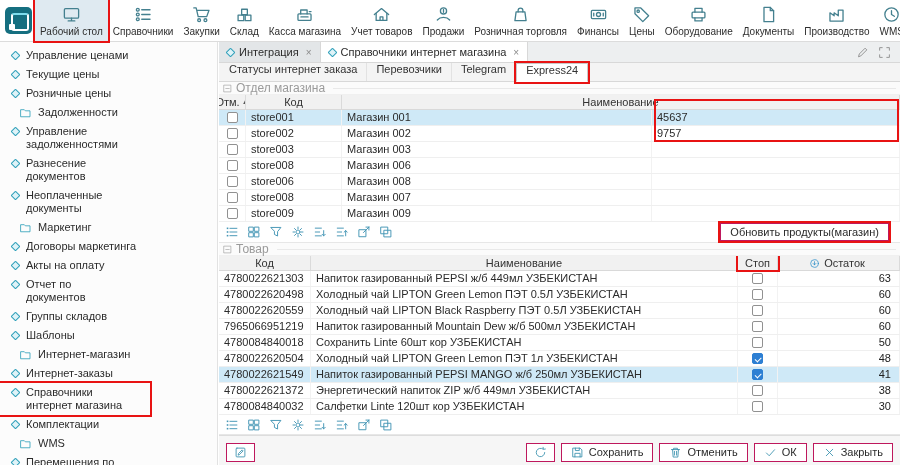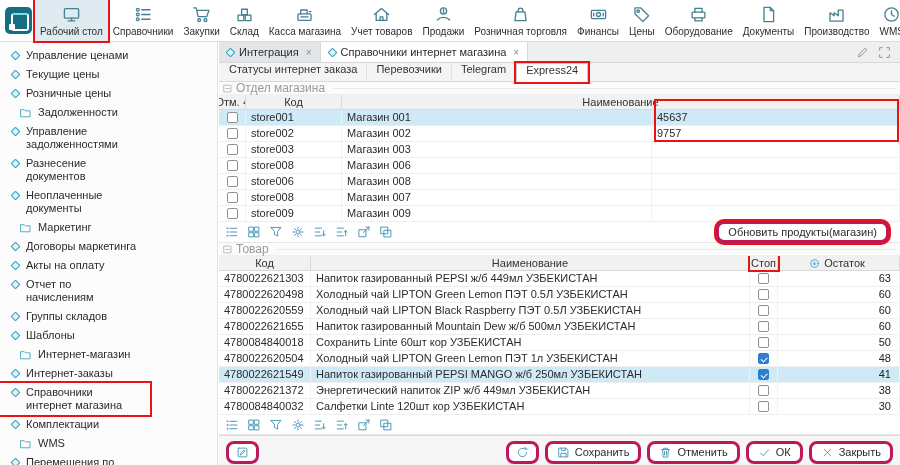--- a/index.html
+++ b/index.html
@@ -52,35 +52,35 @@
 .trow.hd{height:15px;line-height:14px;background:#f1f1f1;border-bottom:1px solid #d9d9d9;color:#333}
 .trow.hd .tc{justify-content:center;border-right:1px solid #dadada}
 .trow.sel{background:#cfe9f7}
 .tc{display:flex;align-items:center;padding:0 5px;border-right:1px solid #f2f2f2;overflow:hidden;white-space:nowrap}
 .t1-c0{width:27px;flex:none;justify-content:center;padding:0}
 .t1-c1{width:96px;flex:none}
 .t1-c2{flex:1}
 .t1-c3{width:248px;flex:none}
 .t2-c0{width:92px;flex:none}
 .t2-c1{flex:1}
-.t2-c2{width:28px;flex:none;justify-content:center;padding:0}
+.t2-c2{width:40px;flex:none;justify-content:center;padding:0}
 .t2-c3{width:122px;flex:none;justify-content:flex-end;padding-right:8px}
 .trow:not(.hd) .t2-c3{color:#222}
 .cb{width:11px;height:11px;border:1px solid #919191;border-radius:2px;background:#fff;position:relative;display:inline-block;cursor:pointer}
 .cb.on{background:#2d7fd3;border-color:#2d7fd3}
 .cb.on::after{content:"";position:absolute;left:1.8px;top:2.6px;width:5px;height:2.6px;border-left:1.6px solid #fff;border-bottom:1.6px solid #fff;transform:rotate(-45deg)}
 .sortmark{font-size:7px;color:#555;margin-left:2px}
 .sortcircle{width:11px;height:11px;color:#2e8fc9;margin-right:4px}
 .id-annotation{position:absolute;right:1px;top:4px;width:245px;height:43px;border:2px solid #e81313;pointer-events:none;z-index:6}
 
 .tools{height:21px;display:flex;align-items:center;padding:0 6px;border-bottom:1px solid #e7e7e7;background:#fff;flex:none}
 .tools-icons{display:flex;align-items:center;gap:8px}
 .tool-ic{width:14px;height:14px;color:#4596b5;cursor:pointer}
 .spacer{flex:1}
-.btn{display:inline-flex;align-items:center;gap:5px;background:#fff;border:3px solid #be185d;border-radius:8px;padding:2px 9px;font-size:11px;color:#2b2b2b;cursor:pointer;font-family:inherit}
+.btn{display:inline-flex;align-items:center;gap:5px;background:#fff;border:1px solid #be185d;border-radius:0;padding:2px 9px;font-size:11px;color:#2b2b2b;cursor:pointer;font-family:inherit}
 .update-btn{margin-right:5px}
 .tools2{height:20px}
 .footer{margin-top:auto;height:30px;background:#f6f6f6;border-top:1px solid #ddd;display:flex;align-items:center;padding:16px 7px;flex:none}
 .footer .ic{width:13px;height:13px;color:#3f94b0}
 .icon-btn{padding:2px 7px}
 .footer-right{margin-left:auto;display:flex;gap:6px;align-items:center}
 </style>
 </head>
 <body>
 
@@ -273,21 +273,21 @@
           <span class="diamond"></span>
           <span class="lbl">Договоры маркетинга</span>
         </div>
         <div class="side-item lvl1">
           <span class="diamond"></span>
           <span class="lbl">Акты на оплату</span>
         </div>
         <div class="side-item lvl1">
           <span class="diamond"></span>
           <span class="lbl">Отчет по
-начислениям</span>
+документов</span>
         </div>
         <div class="side-item lvl1">
           <span class="diamond"></span>
           <span class="lbl">Группы складов</span>
         </div>
         <div class="side-item lvl1">
           <span class="diamond"></span>
           <span class="lbl">Шаблоны</span>
         </div>
         <div class="side-item folder">
@@ -567,21 +567,21 @@
           </div>
           <div class="trow">
             <span class="tc t2-c0">4780022620559</span>
             <span class="tc t2-c1">Холодный чай LIPTON Black Raspberry ПЭТ 0.5Л УЗБЕКИСТАН</span>
             <span class="tc t2-c2">
               <span class="cb"></span>
             </span>
             <span class="tc t2-c3">60</span>
           </div>
           <div class="trow">
-            <span class="tc t2-c0">4780022621655</span>
+            <span class="tc t2-c0">7965066951219</span>
             <span class="tc t2-c1">Напиток газированный Mountain Dew ж/б 500мл УЗБЕКИСТАН</span>
             <span class="tc t2-c2">
               <span class="cb"></span>
             </span>
             <span class="tc t2-c3">60</span>
           </div>
           <div class="trow">
             <span class="tc t2-c0">4780084840018</span>
             <span class="tc t2-c1">Сохранить Linte 60шт кор УЗБЕКИСТАН</span>
             <span class="tc t2-c2">

